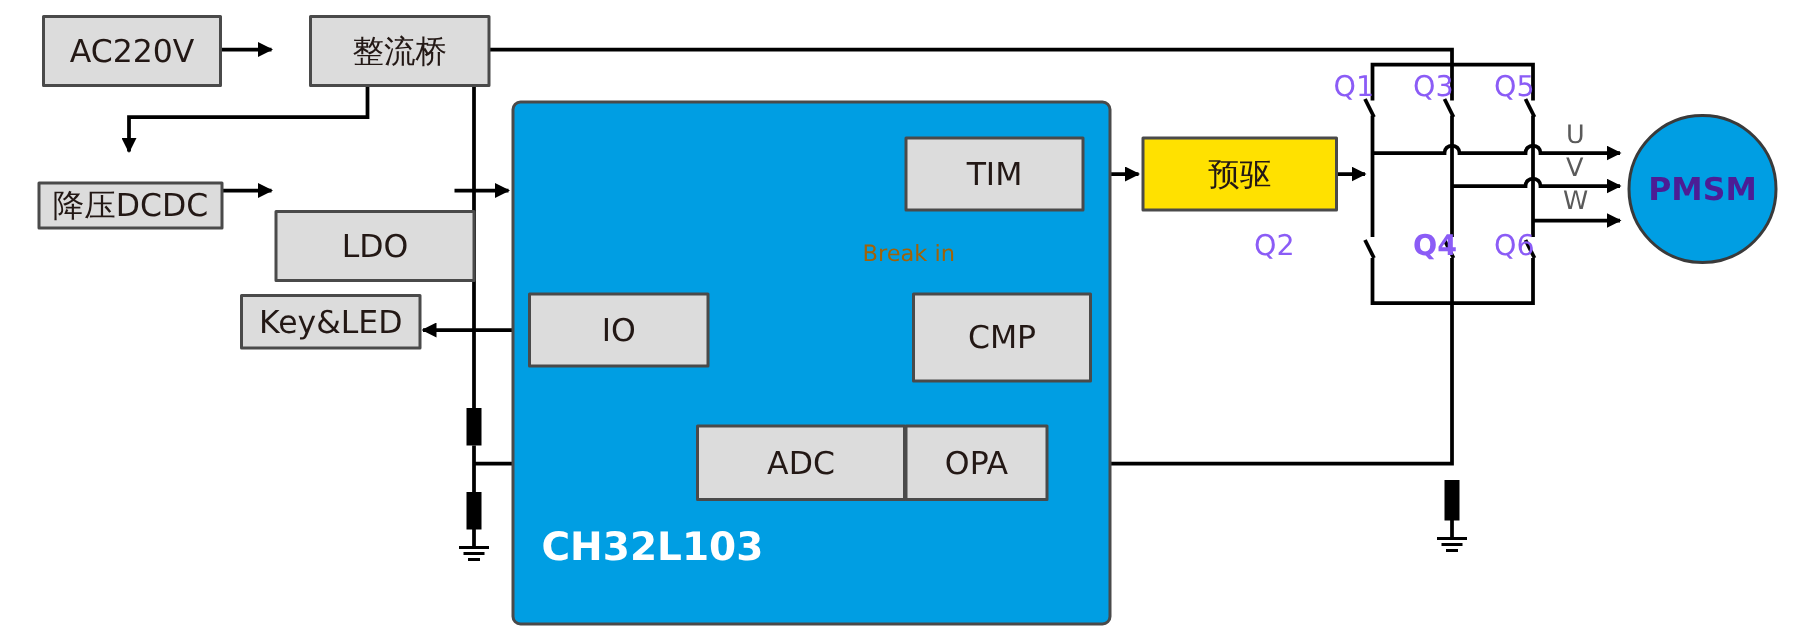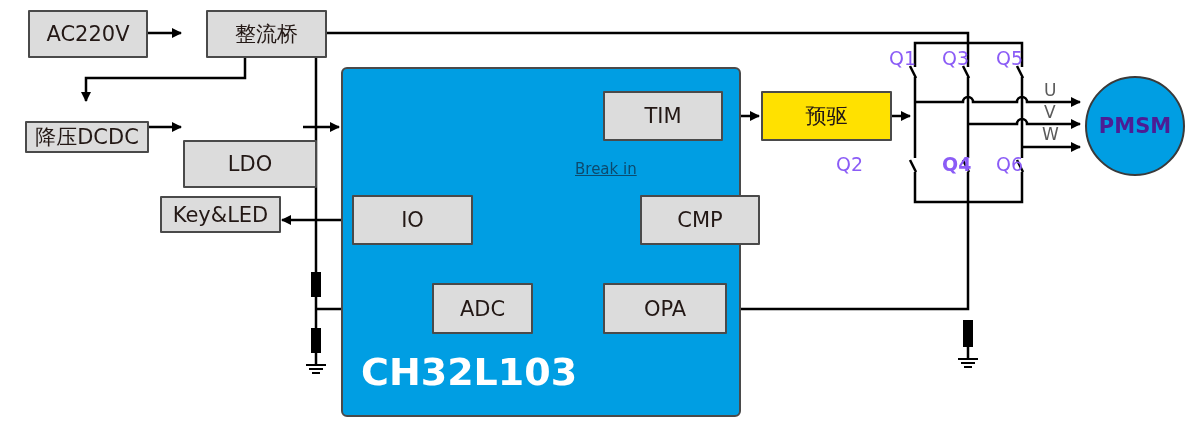--- a/index.html
+++ b/index.html
@@ -1,21 +1,21 @@
 <!DOCTYPE html>
 <html><head>
 <meta charset="utf-8">
 <style>
   html,body{margin:0;padding:0;background:#ffffff;}
   body{width:1200px;height:425px;overflow:hidden;position:relative;font-family:"DejaVu Sans","Liberation Sans",sans-serif;}
   svg{position:absolute;left:0;top:0;}
   .box{position:absolute;background:#dcdcdc;border:2px solid #4a4a4a;border-radius:1px;box-sizing:border-box;display:flex;align-items:center;justify-content:center;color:#231815;font-size:21px;}
   .chip{position:absolute;left:341px;top:67px;width:400px;height:350px;background:#009ee3;border:2px solid #4a4a4a;border-radius:6px;box-sizing:border-box;}
-  .chip-label{position:absolute;left:361px;top:350px;color:#ffffff;font-size:38px;font-weight:bold;font-family:"DejaVu Sans","Liberation Sans",sans-serif;}
-  .break-label{position:absolute;left:575px;top:160px;color:#0c4a6e;font-size:15px;text-decoration:underline;}
+  .chip-label{position:absolute;left:361px;top:350px;color:#ffffff;font-size:26px;font-weight:bold;font-family:"DejaVu Sans","Liberation Sans",sans-serif;}
+  .break-label{position:absolute;left:575px;top:160px;color:#a16207;font-size:15px;}
   .predrv{background:#ffe100;}
   .qlabel{position:absolute;font-size:19px;color:#8b5cf6;}
   .phase{position:absolute;font-size:17px;color:#5a5a5a;}
   .pmsm{position:absolute;left:1085px;top:76px;width:100px;height:100px;border-radius:50%;background:#009ee3;border:2px solid #3a3a3a;box-sizing:border-box;display:flex;align-items:center;justify-content:center;color:#4c1d95;font-weight:bold;font-size:21px;}
 </style>
 </head>
 <body>
 
 <svg width="1200" height="425">
   <defs>
@@ -97,24 +97,24 @@
 <div class="box" style="left:183px;top:10px;width:121px;height:48px;margin-left:23px;">整流桥</div>
 <div class="box" style="left:25px;top:121px;width:124px;height:32px;">降压DCDC</div>
 <div class="box" style="left:183px;top:103px;width:134px;height:48px;margin-top:37px;">LDO</div>
 <div class="box" style="left:160px;top:196px;width:121px;height:37px;">Key&amp;LED</div>
 
 <div class="chip"></div>
 <div class="chip-label">CH32L103</div>
 <div class="break-label">Break in</div>
 
 <div class="box" style="left:603px;top:91px;width:120px;height:50px;">TIM</div>
-<div class="box" style="left:640px;top:195px;width:120px;height:50px;">CMP</div>
+<div class="box" style="left:608px;top:195px;width:120px;height:60px;">CMP</div>
 <div class="box" style="left:352px;top:195px;width:121px;height:50px;text-align:right;">IO</div>
-<div class="box" style="left:432px;top:283px;width:101px;height:51px;">ADC</div>
-<div class="box" style="left:603px;top:283px;width:124px;height:51px;">OPA</div>
+<div class="box" style="left:464px;top:283px;width:140px;height:51px;">ADC</div>
+<div class="box" style="left:603px;top:283px;width:96px;height:51px;">OPA</div>
 
 <div class="box predrv" style="left:761px;top:91px;width:131px;height:50px;">预驱</div>
 
 <div class="qlabel" style="left:889px;top:47px;">Q1</div>
 <div class="qlabel" style="left:942px;top:47px;">Q3</div>
 <div class="qlabel" style="left:996px;top:47px;">Q5</div>
 <div class="qlabel" style="left:836px;top:153px;">Q2</div>
 <div class="qlabel" style="left:942px;top:153px;font-weight:bold;">Q4</div>
 <div class="qlabel" style="left:996px;top:153px;">Q6</div>
 

